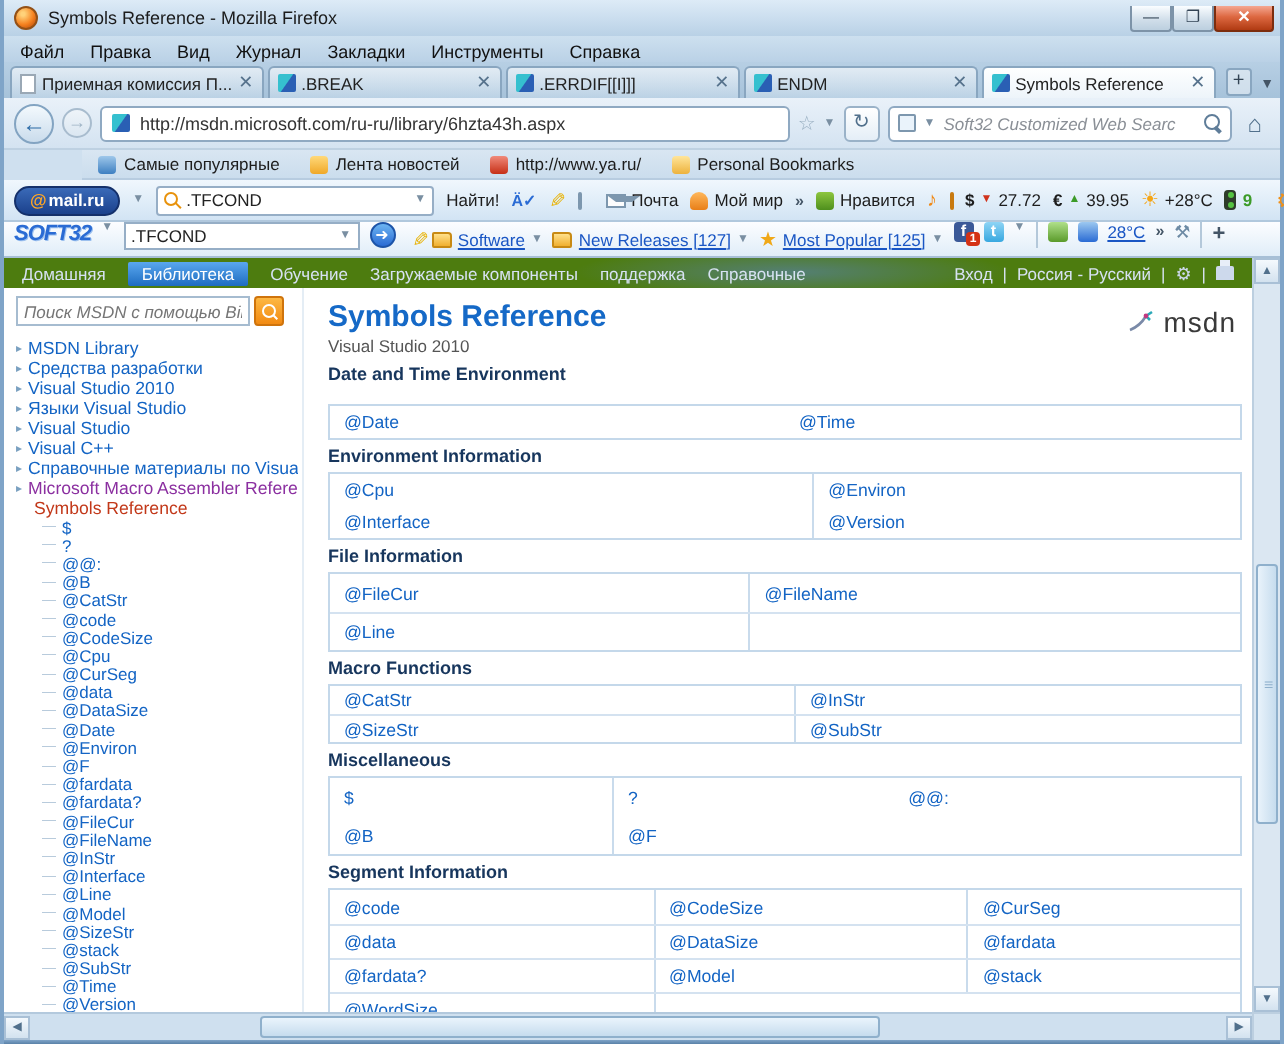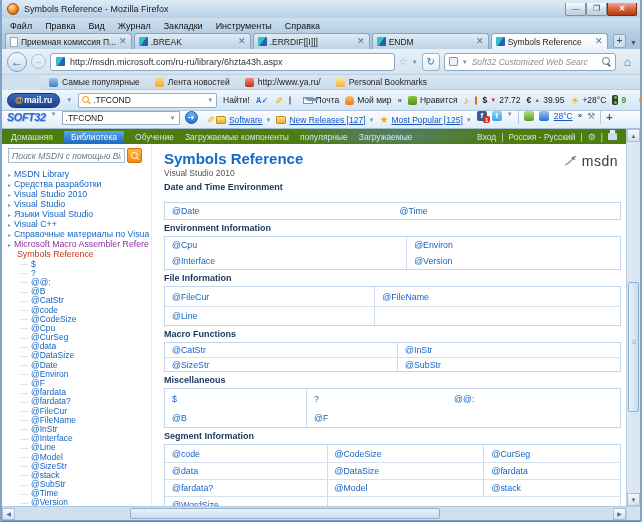--- a/index.html
+++ b/index.html
@@ -377,22 +377,22 @@
     <span class="s32-plus">+</span>
   </div>
 
   <div class="viewport">
     <div class="pagecol">
       <div class="msdnnav" id="msdnnav">
           <span class="mn-item">Домашняя</span>
           <span class="mn-item active">Библиотека</span>
           <span class="mn-item">Обучение</span>
           <span class="mn-item">Загружаемые компоненты</span>
-          <span class="mn-item">популярные</span>
-          <span class="mn-item">Загружаемые</span>
+          <span class="mn-item">поддержка</span>
+          <span class="mn-item">Справочные</span>
           <span class="mn-right">
             <span>Вход</span>
             <span>|</span>
             <span>Россия - Русский</span>
             <span>|</span>
             <span class="mn-gear">⚙</span>
             <span>|</span>
             <span class="mn-print"></span>
           </span>
         </div>
@@ -411,25 +411,25 @@
               <div class="sb-row sb-top">
                 <span class="mk">▸</span>
                 <span>Средства разработки</span>
               </div>
               <div class="sb-row sb-top">
                 <span class="mk">▸</span>
                 <span>Visual Studio 2010</span>
               </div>
               <div class="sb-row sb-top">
                 <span class="mk">▸</span>
-                <span>Visual Studio</span>
+                <span>Языки Visual Studio</span>
               </div>
               <div class="sb-row sb-top">
                 <span class="mk">▸</span>
-                <span>Языки Visual Studio</span>
+                <span>Visual Studio</span>
               </div>
               <div class="sb-row sb-top">
                 <span class="mk">▸</span>
                 <span>Visual C++</span>
               </div>
               <div class="sb-row sb-top">
                 <span class="mk">▸</span>
                 <span>Справочные материалы по Visual C++</span>
               </div>
               <div class="sb-row sb-visited sb-top">

